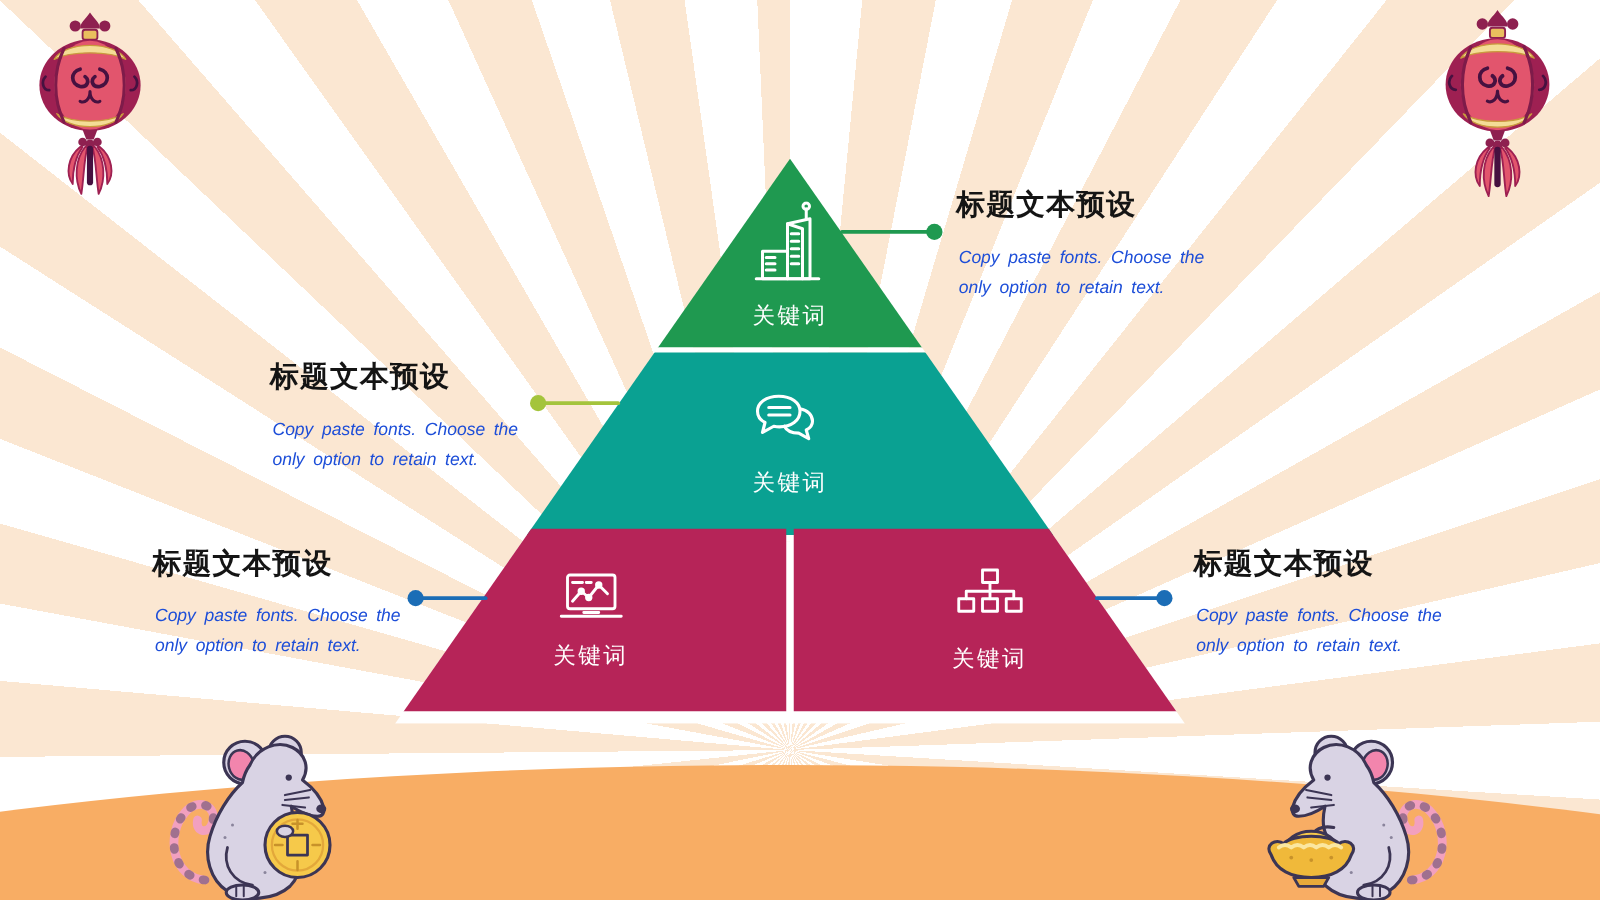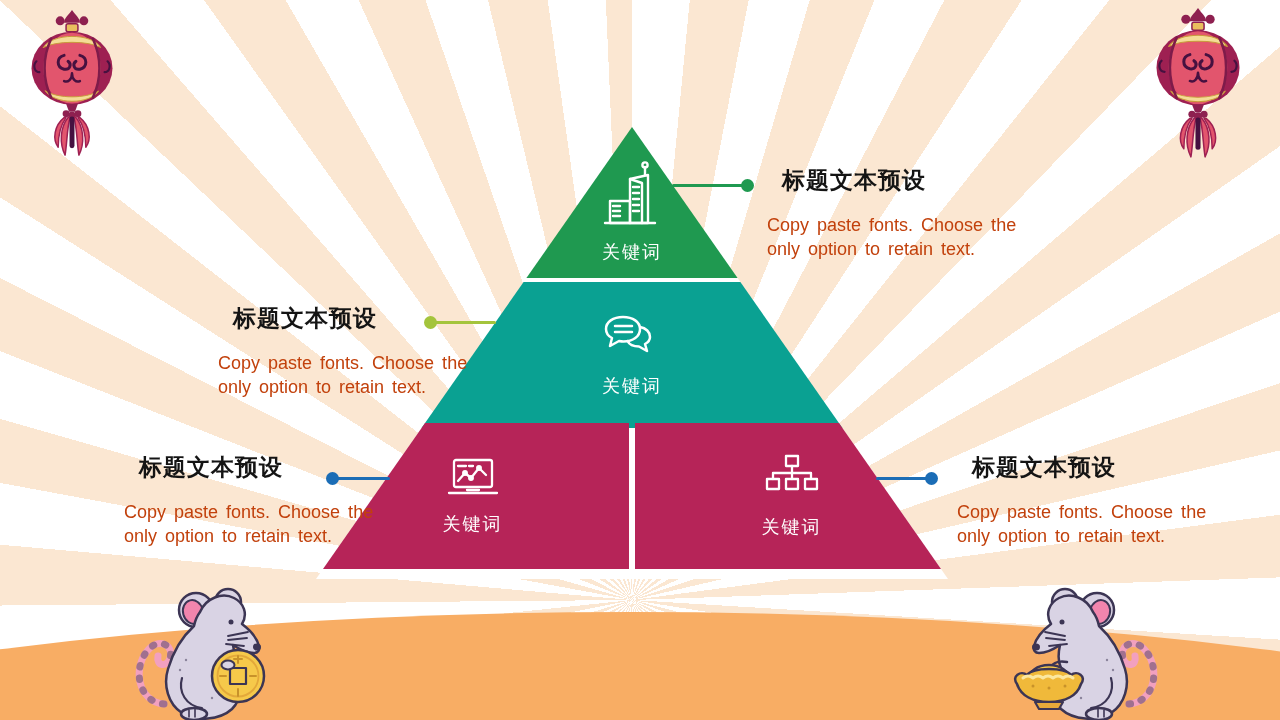--- a/index.html
+++ b/index.html
@@ -49,24 +49,24 @@
   .dot-left{left:-6px;}
   .dot-right{right:-6px;}
   .c1{left:672px;top:184px;width:76px;}
   .c2{left:430px;top:321px;width:66px;}
   .c3{left:332px;top:477px;width:58px;}
   .c4{left:876px;top:477px;width:56px;}
 
   
   .callout{position:absolute;}
   .callout-title{
-    margin:17px;font-size:23px;font-weight:800;color:#141414;letter-spacing:1px;
+    margin:0;font-size:23px;font-weight:800;color:#141414;letter-spacing:1px;
   }
   .callout-body{
-    margin:14px 0 0 2px;font-size:18px;line-height:24px;color:#c2410c;word-spacing:3px;
+    margin:14px 0 0 2px;font-size:14px;line-height:24px;color:#1d4ed8;word-spacing:3px;font-style:italic;
   }
   .callout-body span{display:block;}
   .co1{left:765px;top:148px;}
   .co2{left:216px;top:286px;}
   .co3{left:122px;top:435px;}
   .co4{left:955px;top:435px;}
 </style>
 </head>
 <body>
 

